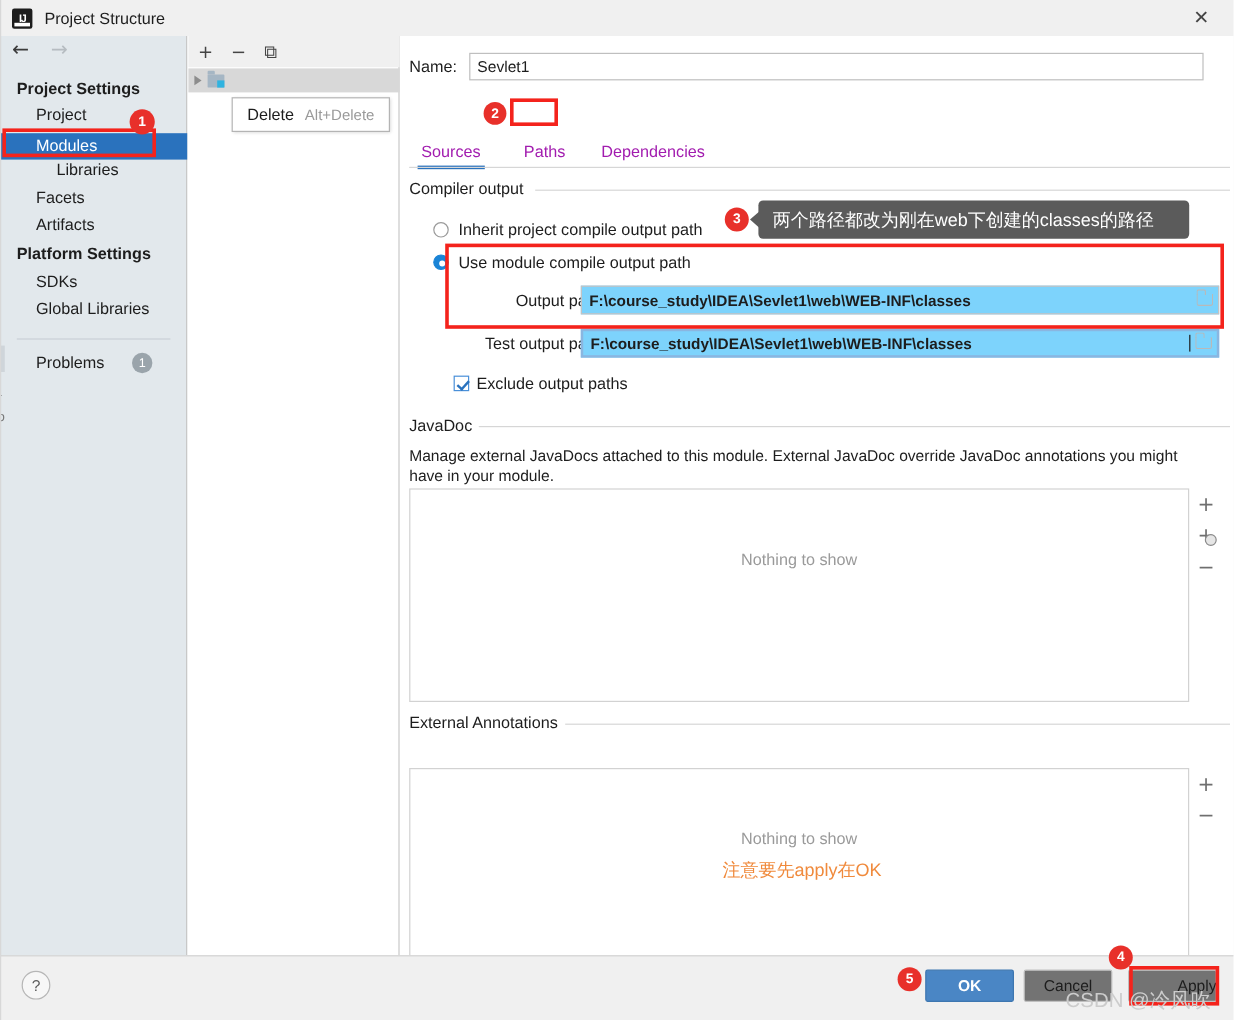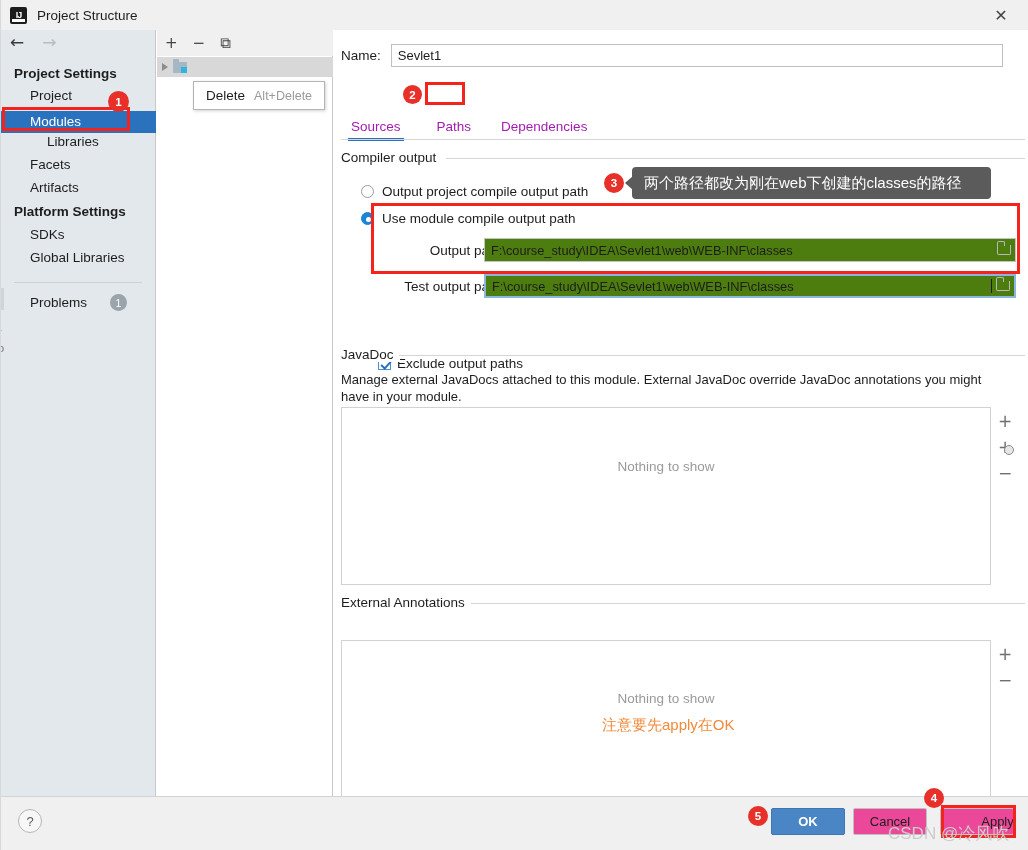--- a/index.html
+++ b/index.html
@@ -214,22 +214,22 @@
   .radio.checked::after {
     content: ""; position: absolute; left: 4px; top: 4px;
     width: 5px; height: 5px; border-radius: 50%; background: #ffffff;
   }
 
   .path-label {
     position: absolute; font-size: 13.5px; color: #1d1d1d; text-align: right;
   }
   .path-field {
     position: absolute; height: 24px;
-    background: #4d7c0f; border: 1px solid #c3c3c3;
-    display: flex; align-items: center;
+    background: #7dd3fc; border: 1px solid #c3c3c3;
+    display: flex; align-items: center; font-weight: bold;
   }
   .path-field.focused {
     border: 2px solid #8ab6e0;
   }
   .path-text {
     font-size: 12.8px; color: #1d1d1d; padding-left: 6px;
     white-space: nowrap; flex: 1;
     font-family: "Liberation Sans", sans-serif;
   }
   .caret {
@@ -311,21 +311,21 @@
     position: absolute; height: 27px;
     display: flex; align-items: center; justify-content: center;
     font-size: 13px; font-family: "Liberation Sans", sans-serif;
     cursor: default;
   }
   .btn.primary {
     background: #4a86c5; color: #ffffff; border: 1px solid #3d76b0;
     font-weight: bold; border-radius: 2px;
   }
   .btn.normal {
-    background: #ec4899; color: #1d1d1d; border: 1px solid #c0c0c0;
+    background: #737373; color: #1d1d1d; border: 1px solid #c0c0c0;
     border-radius: 2px;
   }
 
   
   .redbox {
     position: absolute; border: 3px solid #f4231c; z-index: 20;
     pointer-events: none;
   }
   .badge {
     position: absolute; border-radius: 50%;
@@ -428,21 +428,21 @@
         <span class="tab" style="margin-left:22px;">Paths</span>
         <span class="tab" style="margin-left:16px;">Dependencies</span>
       </div>
       <div class="tabs-underline"></div>
 
       <div class="group-title" style="left:7px; top:120px;">Compiler output</div>
       <div class="group-line" style="left:112px; top:128px; width:579px;"></div>
 
       <div class="radio-row" style="left:27px; top:154px;">
         <span class="radio"></span>
-        <span>Output project compile output path</span>
+        <span>Inherit project compile output path</span>
       </div>
       <div class="radio-row" style="left:27px; top:181px;">
         <span class="radio checked"></span>
         <span>Use module compile output path</span>
       </div>
 
       <div class="path-label" style="left:30px; top:213px; width:140px;">Output path:</div>
       <div class="path-field" style="left:150px; top:208px; width:532px;">
         <span class="path-text">F:\course_study\IDEA\Sevlet1\web\WEB-INF\classes</span>
         <span class="browse-ic">
@@ -452,21 +452,21 @@
 
       <div class="path-label" style="left:0px; top:249px; width:170px;">Test output path:</div>
       <div class="path-field focused" style="left:150px; top:244px; width:532px;">
         <span class="path-text">F:\course_study\IDEA\Sevlet1\web\WEB-INF\classes</span>
           <span class="caret"></span>
         <span class="browse-ic" style="margin-left:auto;">
             <i></i>
           </span>
       </div>
 
-      <div class="check-row" style="left:44px; top:282px;margin-top:44px;">
+      <div class="check-row" style="left:44px; top:282px;">
         <span class="checkbox checked"></span>
         <span>Exclude output paths</span>
       </div>
 
       <div class="group-title" style="left:7px; top:317px;">JavaDoc</div>
       <div class="group-line" style="left:65px; top:325px; width:626px;"></div>
       <div class="desc-text" style="left:7px; top:341px; width:660px;">Manage external JavaDocs attached to this module. External JavaDoc override JavaDoc annotations you might have in your module.</div>
 
       <div class="listbox" style="left:7px; top:377px; width:650px; height:178px;">
         <div class="nothing" style="top:51px;">Nothing to show</div>

